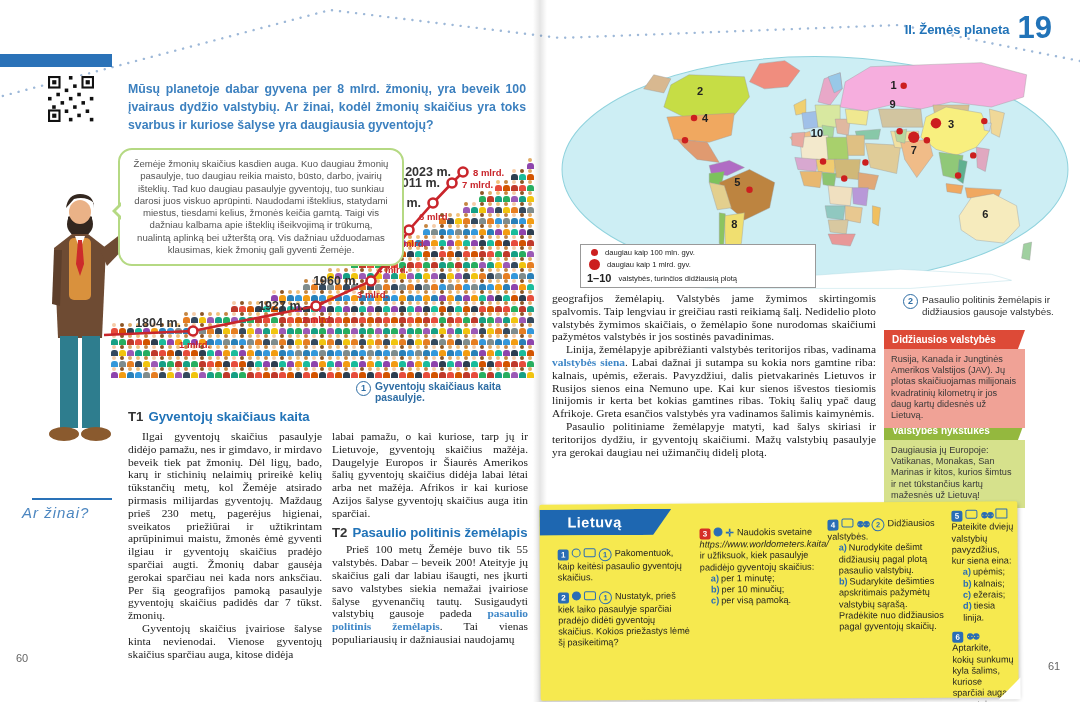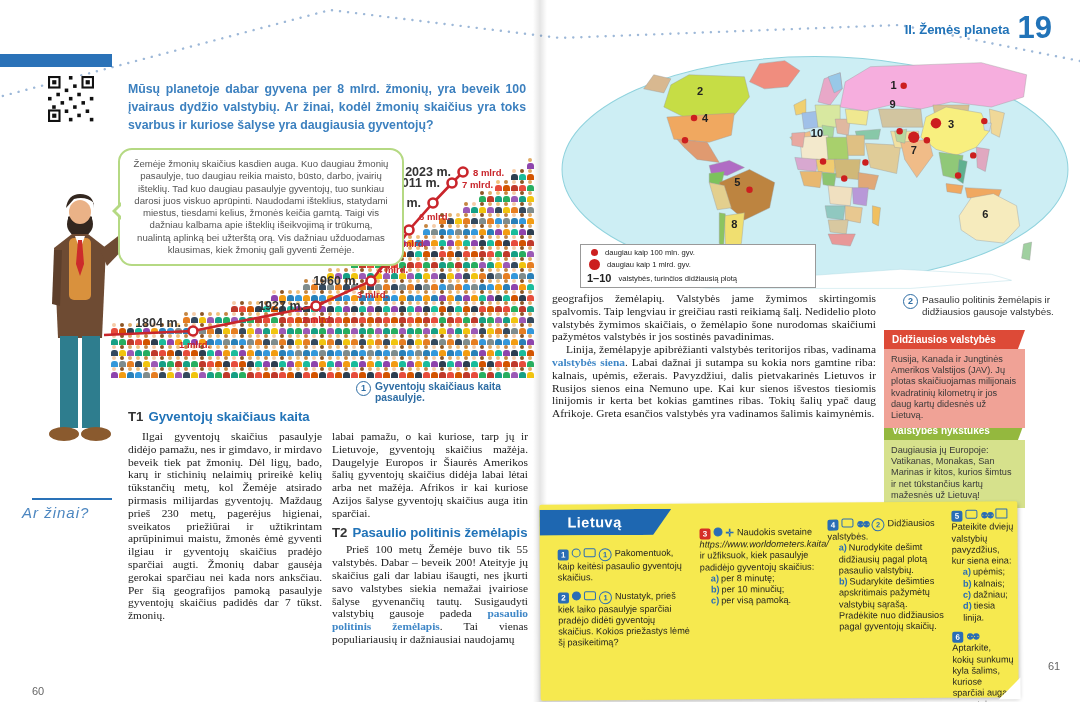--- a/index.html
+++ b/index.html
@@ -46,21 +46,21 @@
   #col1{left:128px;top:430px;width:194px;}
   #col2{left:332px;top:430px;width:196px;}
   .ind{text-indent:14px;}
   .term{color:#3f87c7;font-weight:bold;}
   #t2head{margin:7px 0 4px 0;}
   #arzinai{left:10px;top:498px;width:102px;color:#4c86c0;}
   #arzinai .line{width:80px;height:2px;background:#2a72b8;margin-left:22px;}
   #arzinai .azt{font-size:15px;font-style:italic;letter-spacing:1px;margin:4px 0 8px 12px;}
   #arzinai .azx{font-size:10.3px;line-height:13px;font-weight:bold;}
   .pageno{font-size:11px;color:#666;}
-  #p60{left:32px;top:652px;margin-top:33px;}
+  #p60{left:16px;top:652px;}
   #p61{left:1048px;top:660px;}
   
   #map{left:558px;top:46px;width:514px;height:248px;}
   #maplegend{left:580px;top:244px;width:222px;background:#fff;border:1px solid #999;
              padding:3px 6px;display:flex;flex-direction:column;gap:2px;z-index:3;}
   .lgrow{display:flex;align-items:center;gap:7px;font-size:7.6px;color:#222;}
   .lgdot{border-radius:50%;background:#cc1f1f;flex:0 0 auto;}
   .lgdot.sm{width:7px;height:7px;margin-left:4px;}
   .lgdot.lg{width:11px;height:11px;margin-left:2px;}
   .lgrange{font-weight:bold;font-size:11px;flex:0 0 auto;}
@@ -2504,20 +2504,21 @@
     <span class="fignum">1</span>
     <span>Gyventojų skaičiaus kaita pasaulyje.</span>
   </div>
 
   <div id="t1head" class="abs thead">
     <span class="tl">T1</span><span class="tt">Gyventojų skaičiaus kaita</span>
   </div>
 
   <div id="col1" class="abs serif">
     <div class="ind">Ilgai gyventojų skaičius pasaulyje didėjo pamažu, nes ir gimdavo, ir mirdavo beveik tiek pat žmonių. Dėl ligų, bado, karų ir stichinių nelaimių prireikė kelių tūkstančių metų, kol Žemėje atsirado pirmasis milijardas gyventojų. Maždaug prieš 230 metų, pagerėjus higienai, sveikatos priežiūrai ir užtikrintam aprūpinimui maistu, žmonės ėmė gyventi ilgiau ir gyventojų skaičius pradėjo sparčiai augti. Žmonių dabar gausėja gerokai sparčiau nei kada nors anksčiau. Per šią geografijos pamoką pasaulyje gyventojų skaičius padidės dar 7 tūkst. žmonių.</div>
+    <div class="ind">Gyventojų skaičius įvairiose šalyse kinta nevienodai. Vienose gyventojų skaičius sparčiau auga, kitose didėja</div>
   </div>
 
   <div id="col2" class="abs serif">
     <div>labai pamažu, o kai kuriose, tarp jų ir Lietuvoje, gyventojų skaičius mažėja. Daugelyje Europos ir Šiaurės Amerikos šalių gyventojų skaičius didėja labai lėtai arba net mažėja. Afrikos ir kai kuriose Azijos šalyse gyventojų skaičius auga itin sparčiai.</div>
     <div id="t2head" class="thead" style="font-family:'Liberation Sans',sans-serif;text-align:left;">
       <span class="tl">T2</span><span class="tt">Pasaulio politinis žemėlapis</span>
     </div>
     <div class="ind"><span>Prieš 100 metų Žemėje buvo tik 55 valstybės. Dabar – beveik 200! Ateityje jų skaičius gali dar labiau išaugti, nes įkurti savo valstybes siekia nemažai įvairiose šalyse gyvenančių tautų. Susigaudyti valstybių gausoje padeda </span><span class="term">pasaulio politinis žemėlapis</span><span>. Tai vienas populiariausių ir dažniausiai naudojamų</span></div>
   </div>
 
@@ -2636,20 +2637,21 @@
   </div>
 
   <div id="fig2" class="abs figcap">
     <span class="fignum">2</span>
     <span>Pasaulio politinis žemėlapis ir didžiausios gausoje valstybės.</span>
   </div>
 
   <div id="rbody" class="abs serif">
     <div>geografijos žemėlapių. Valstybės jame žymimos skirtingomis spalvomis. Taip lengviau ir greičiau rasti reikiamą šalį. Nedidelio ploto valstybės žymimos skaičiais, o žemėlapio šone nurodomas skaičiumi pažymėtos valstybės ir jos sostinės pavadinimas.</div>
     <div class="ind"><span>Linija, žemėlapyje apibrėžianti valstybės teritorijos ribas, vadinama </span><span class="term">valstybės siena</span><span>. Labai dažnai ji sutampa su kokia nors gamtine riba: kalnais, upėmis, ežerais. Pavyzdžiui, dalis pietvakarinės Lietuvos ir Rusijos sienos eina Nemuno upe. Kai kur sienos išvestos tiesiomis linijomis ir kerta bet kokias gamtines ribas. Tokių šalių ypač daug Afrikoje. Greta esančios valstybės yra vadinamos šalimis kaimynėmis.</span></div>
+    <div class="ind">Pasaulio politiniame žemėlapyje matyti, kad šalys skiriasi ir teritorijos dydžiu, ir gyventojų skaičiumi. Mažų valstybių pasaulyje yra gerokai daugiau nei užimančių didelį plotą.</div>
   </div>
 
   <div id="box2" class="abs ibox">
     <div class="ih" style="background:#94b83e;">Valstybės nykštukės</div>
     <div class="ib" style="background:#d6e18c;">Daugiausia jų Europoje: Vatikanas, Monakas, San Marinas ir kitos, kurios šimtus ir net tūkstančius kartų mažesnės už Lietuvą!</div>
   </div>
 
   <div id="box1" class="abs ibox">
     <div class="ih" style="background:#dd4a37;">Didžiausios valstybės</div>
     <div class="ib" style="background:#f0a296;">Rusija, Kanada ir Jungtinės Amerikos Valstijos (JAV). Jų plotas skaičiuojamas milijonais kvadratinių kilometrų ir jos daug kartų didesnės už Lietuvą.</div>
@@ -2663,39 +2665,39 @@
         <span class="tnum">1</span><span class="ticn icn-circle"></span><span class="ticn icn-bubble"></span><span class="ticn icn-ref">1</span><span>Pakomentuok, kaip keitėsi pasaulio gyventojų skaičius.</span>
       </div>
       <div class="task">
         <span class="tnum">2</span><span class="ticn icn-circle fill"></span><span class="ticn icn-bubble"></span><span class="ticn icn-ref">1</span><span>Nustatyk, prieš kiek laiko pasaulyje sparčiai pradėjo didėti gyventojų skaičius. Kokios priežastys lėmė šį pasikeitimą?</span>
       </div>
     </div>
 
     <div id="tc2" class="tcol">
       <div class="task">
         <span class="tnum red">3</span><span class="ticn icn-circle fill"></span><span class="ticn icn-web">✛</span><span>Naudokis svetaine </span><span class="turl">https://www.worldometers.kaita/</span><span> ir užfiksuok, kiek pasaulyje padidėjo gyventojų skaičius:</span>
-        <div class="sub"><span class="sl">a)</span><span>per 8 minutę;</span></div>
+        <div class="sub"><span class="sl">a)</span><span>per 1 minutę;</span></div>
         <div class="sub"><span class="sl">b)</span><span>per 10 minučių;</span></div>
         <div class="sub"><span class="sl">c)</span><span>per visą pamoką.</span></div>
       </div>
     </div>
 
     <div id="tc3" class="tcol">
       <div class="task">
         <span class="tnum">4</span><span class="ticn icn-bubble"></span><span class="ticn icn-pair">⚉⚉</span><span class="ticn icn-ref">2</span><span>Didžiausios valstybės.</span>
         <div class="sub"><span class="sl">a)</span><span>Nurodykite dešimt didžiausių pagal plotą pasaulio valstybių.</span></div>
         <div class="sub"><span class="sl">b)</span><span>Sudarykite dešimties apskritimais pažymėtų valstybių sąrašą. Pradėkite nuo didžiausios pagal gyventojų skaičių.</span></div>
       </div>
     </div>
 
     <div id="tc4" class="tcol" style="width:62px;">
       <div class="task">
         <span class="tnum">5</span><span class="ticn icn-bubble"></span><span class="ticn icn-pair">⚉⚉</span><span class="ticn icn-tablet"></span><span>Pateikite dviejų valstybių pavyzdžius, kur siena eina:</span>
         <div class="sub"><span class="sl">a)</span><span>upėmis;</span> <span class="sl">b)</span><span>kalnais;</span></div>
-        <div class="sub"><span class="sl">c)</span><span>dažniau;</span> <span class="sl">d)</span><span>tiesia linija.</span></div>
+        <div class="sub"><span class="sl">c)</span><span>ežerais;</span> <span class="sl">d)</span><span>tiesia linija.</span></div>
       </div>
       <div class="task">
         <span class="tnum">6</span><span class="ticn icn-pair">⚉⚉</span><span>Aptarkite, kokių sunkumų kyla šalims, kuriose sparčiai auga gyventojų skaičius ir kuriose gyventojų skaičius mažėja. Pasiūlykite po dvi priemones, kurios padėtų šiuos sunkumus išspręsti.</span>
       </div>
     </div>
   </div>
 
   <div id="p61" class="abs pageno">61</div>
 </div>
 

